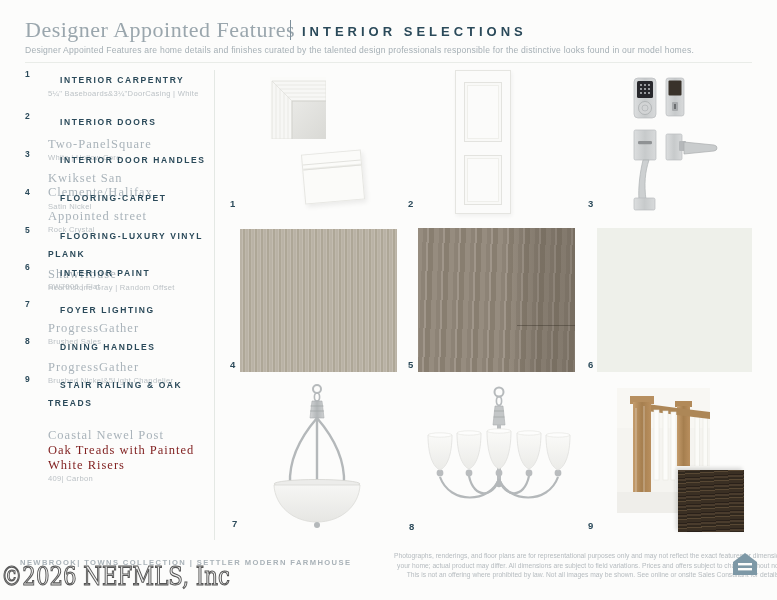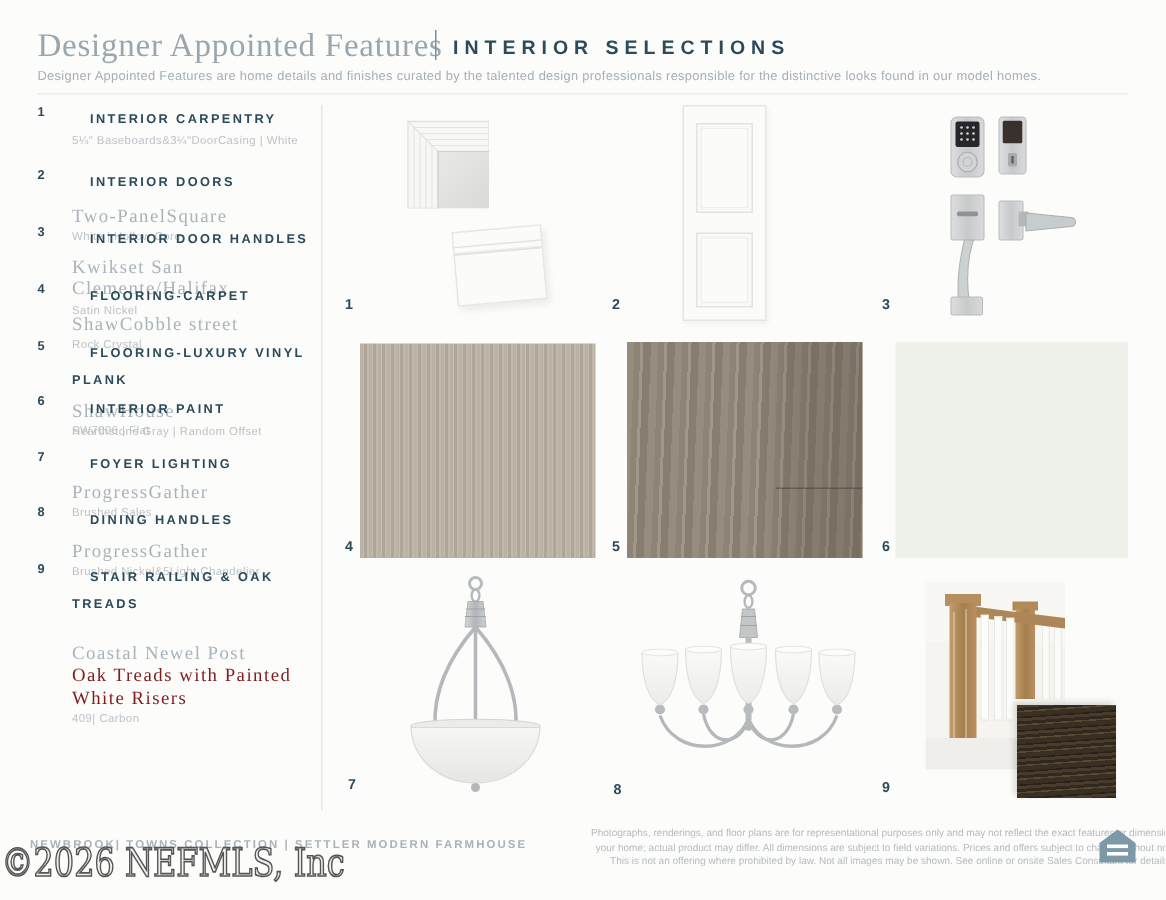--- a/index.html
+++ b/index.html
@@ -125,21 +125,21 @@
     <div class="sel-name" style="margin-top:8px">Two-PanelSquare</div>
     <div class="sel-detail">White | Hollow Core</div>
   </div>
   <div class="sel-item" style="top:149px">
     <div class="sel-head"><span class="sel-num">3</span><span class="sel-cat">INTERIOR DOOR HANDLES</span></div>
     <div class="sel-name">Kwikset San Clemente/Halifax</div>
     <div class="sel-detail">Satin Nickel</div>
   </div>
   <div class="sel-item" style="top:187px">
     <div class="sel-head"><span class="sel-num">4</span><span class="sel-cat">FLOORING-CARPET</span></div>
-    <div class="sel-name">ShawCobble street</div>
+    <div class="sel-name">Appointed street</div>
     <div class="sel-detail">Rock Crystal</div>
   </div>
   <div class="sel-item" style="top:225px">
     <div class="sel-head"><span class="sel-num">5</span><span class="sel-cat">FLOORING-LUXURY VINYL PLANK</span></div>
     <div class="sel-name" style="margin-top:6px">ShawHouse</div>
     <div class="sel-detail">Hearthstone Gray | Random Offset</div>
   </div>
   <div class="sel-item" style="top:262px">
     <div class="sel-head"><span class="sel-num">6</span><span class="sel-cat">INTERIOR PAINT</span></div>
     <div class="sel-detail">SW7006 | Flat</div>

